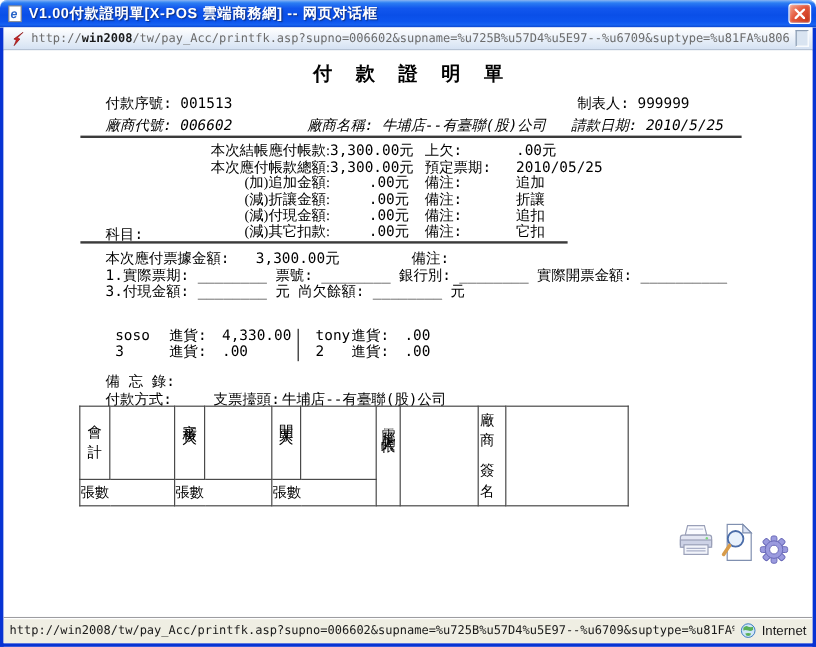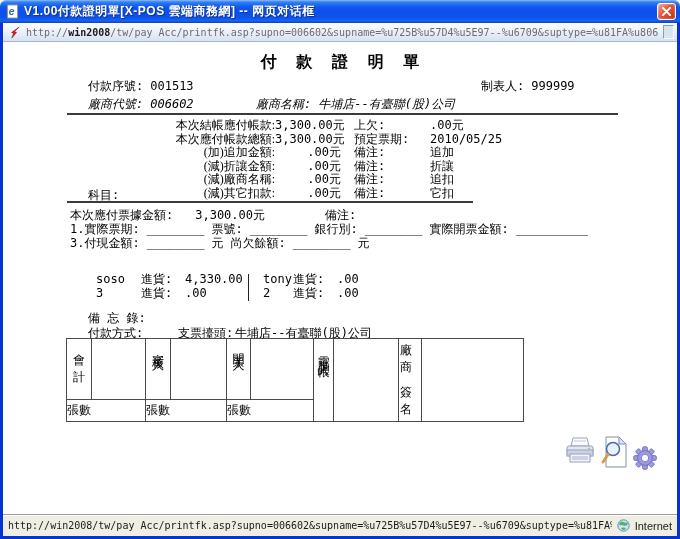--- a/index.html
+++ b/index.html
@@ -68,21 +68,21 @@
   .lv .val { margin-left: 7px; }
   .rule { position: absolute; height: 2px; background: #3b3b3b; }
   .rule1 { top: 71px; left: 64px; width: 551px; }
   .rule2 { top: 159px; left: 64px; width: 406px; }
   .amounts { position: absolute; top: 77px; left: 65px; width: 570px; }
   .a-row { display: flex; height: 13.5px; line-height: 13.5px; white-space: nowrap; }
   .a-l1 { width: 207px; text-align: right; font-family: Liberation Serif, serif; }
   .a-v1 { width: 66px; text-align: right; }
   .a-l2 { width: 76px; margin-left: 13px; }
   .subject-prefix { position: absolute; left: 20px; top: 68px; }
-  .tickets { position: absolute; top: 166px; left: 67px; width: 575px; }
+  .tickets { position: absolute; top: 166px; left: 85px; width: 575px; }
   .t-total { position: relative; height: 15px; line-height: 15px; }
   .t-total-label { position: absolute; left: 0; }
   .t-total-value { position: absolute; left: 105px; width: 90px; text-align: right; }
   .t-note { position: absolute; left: 255px; }
   .t-row { height: 13.5px; line-height: 13.5px; white-space: nowrap; }
   .t-row .m { margin-left: 7px; }
   .purchases { position: absolute; top: 230px; left: 0; width: 680px; height: 32px; }
   .p-col { position: absolute; top: 0; }
   .p-left { left: 93px; } .p-right { left: 260px; }
   .p-divider { position: absolute; left: 245px; top: 2px; height: 27px; border-left: 1px solid #222; }
@@ -157,20 +157,21 @@
 
       <div class="form-title">付 款 證 明 單</div>
 
       <div class="hdr-row hdr1">
         <span class="pos-serial lv"><span>付款序號:</span><span class="val">001513</span></span>
         <span class="pos-preparer lv"><span>制表人:</span><span class="val">999999</span></span>
       </div>
       <div class="hdr-row hdr2">
         <span class="pos-vcode lv"><span>廠商代號:</span><span class="val">006602</span></span>
         <span class="pos-vname lv"><span>廠商名稱:</span><span class="val">牛埔店--有臺聯(股)公司</span></span>
+        <span class="pos-date lv"><span>請款日期:</span><span class="val">2010/5/25</span></span>
       </div>
 
       <div class="rule rule1"></div>
 
       <div class="amounts" style="position:absolute;">
         <span class="subject-prefix">科目:</span>
         <div class="a-row">
           <span class="a-l1">本次結帳應付帳款:</span>
           <span class="a-v1">3,300.00元</span>
           <span class="a-l2">上欠:</span>
@@ -188,21 +189,21 @@
           <span class="a-l2">備注:</span>
           <span class="a-v2">追加</span>
         </div>
         <div class="a-row">
           <span class="a-l1">(減)折讓金額:</span>
           <span class="a-v1">.00元</span>
           <span class="a-l2">備注:</span>
           <span class="a-v2">折讓</span>
         </div>
         <div class="a-row">
-          <span class="a-l1">(減)廠商名稱:</span>
+          <span class="a-l1">(減)付現金額:</span>
           <span class="a-v1">.00元</span>
           <span class="a-l2">備注:</span>
           <span class="a-v2">追扣</span>
         </div>
         <div class="a-row">
           <span class="a-l1">(減)其它扣款:</span>
           <span class="a-v1">.00元</span>
           <span class="a-l2">備注:</span>
           <span class="a-v2">它扣</span>
         </div>

